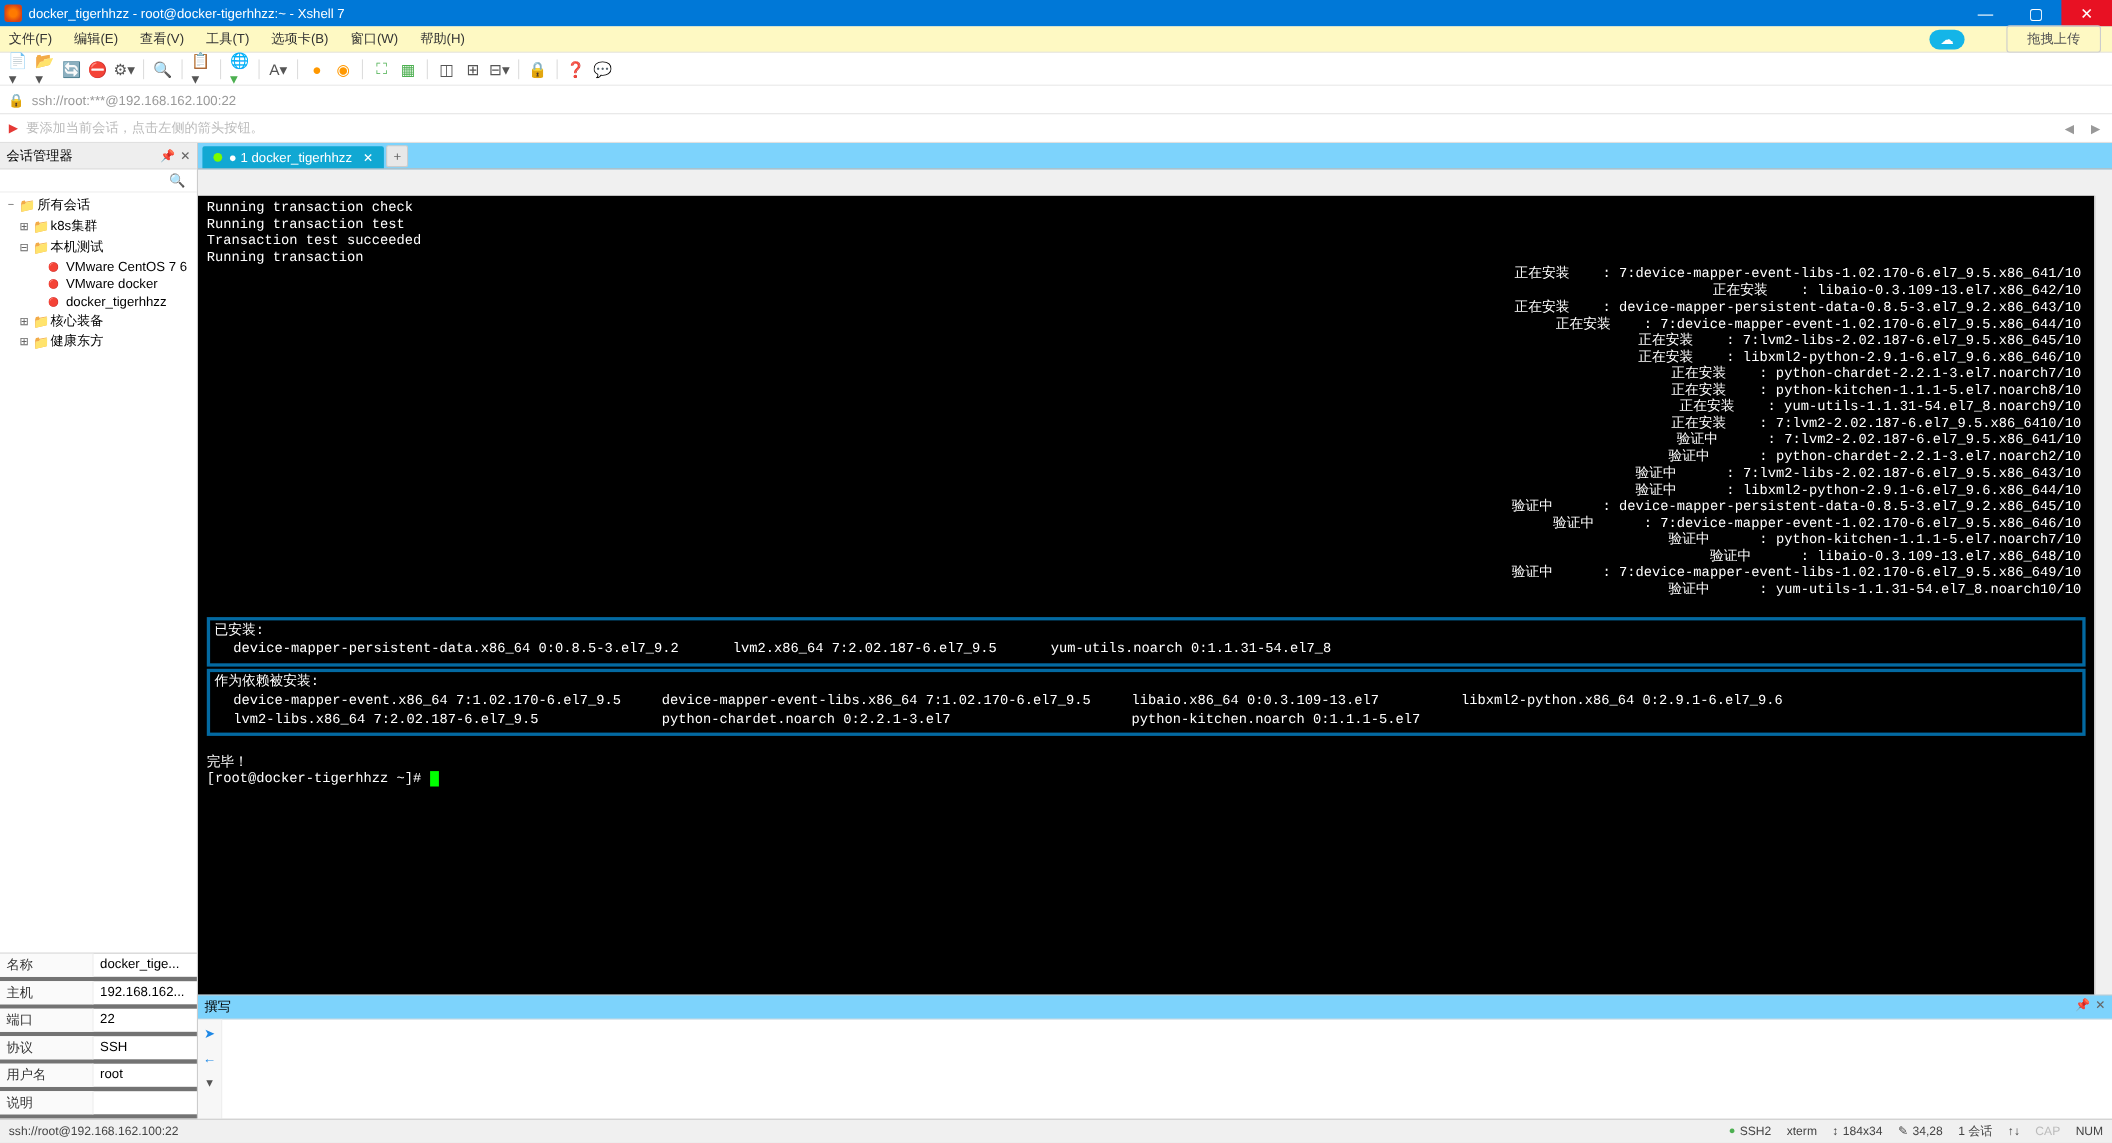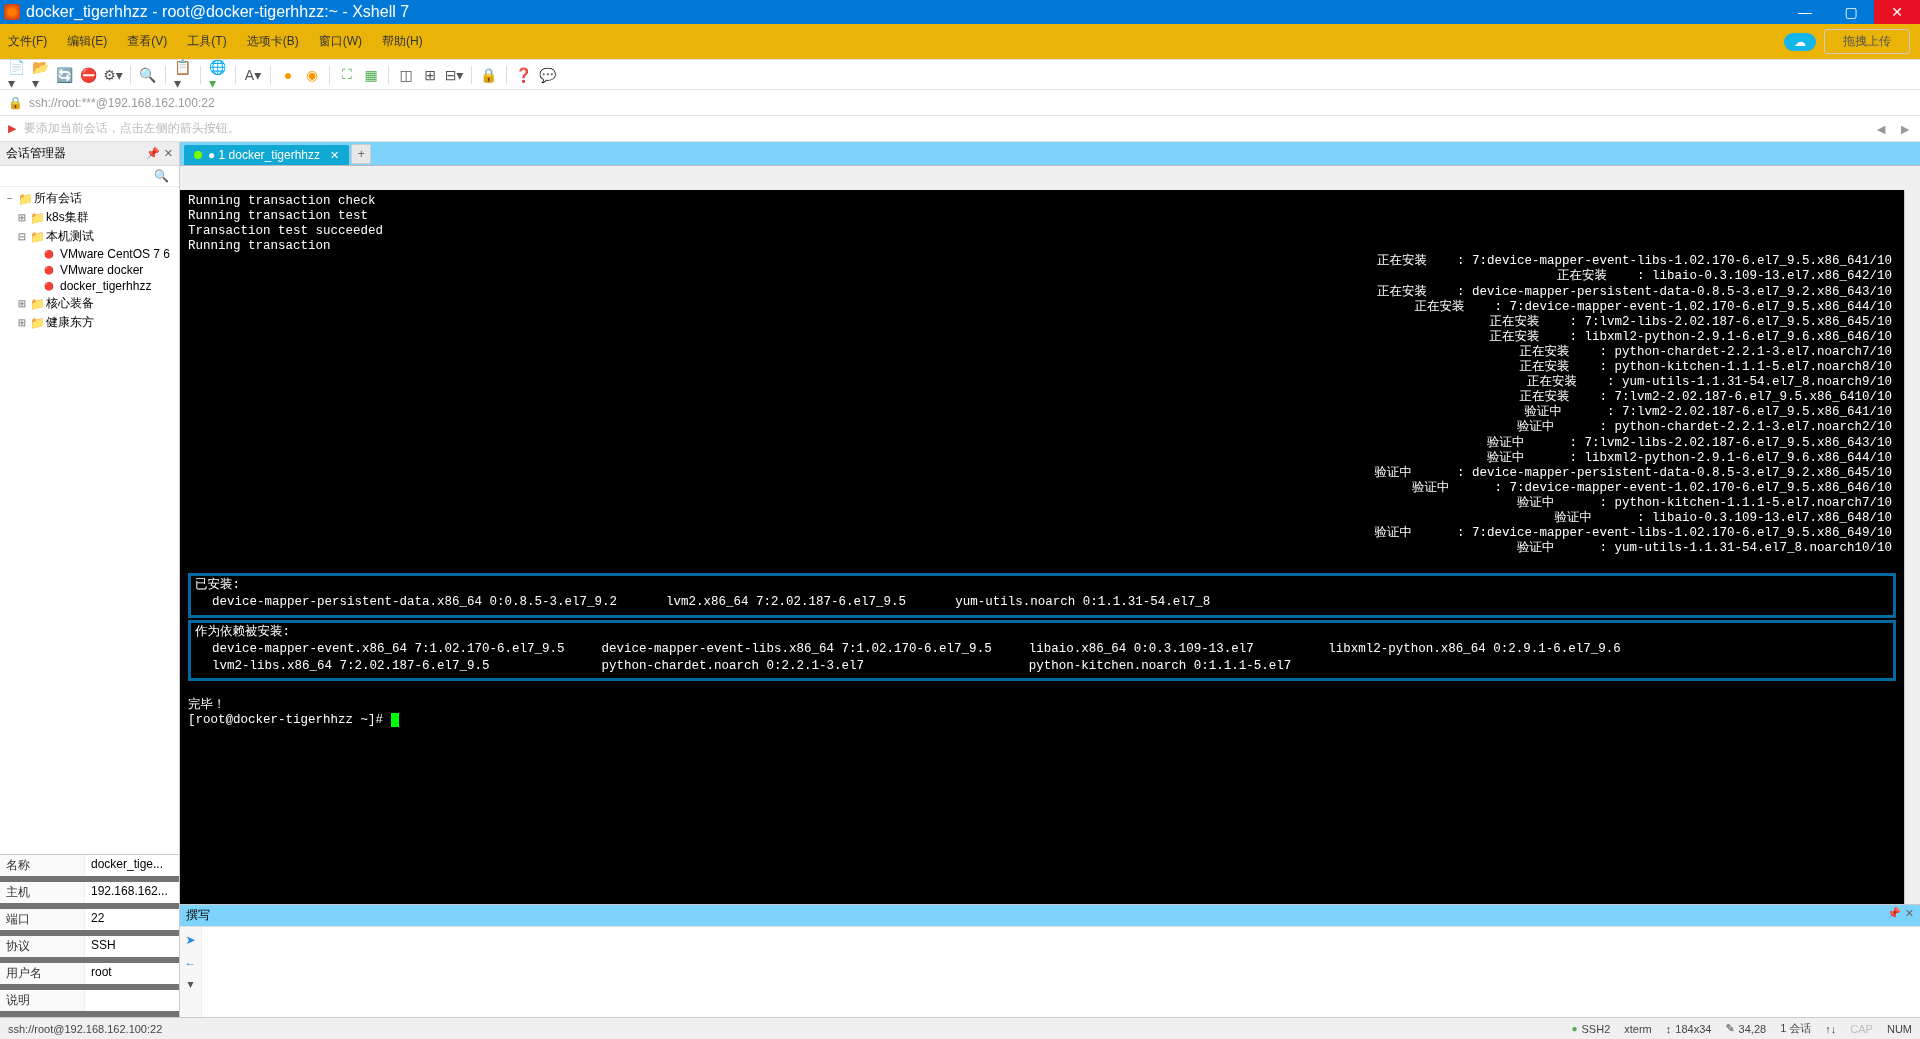--- a/index.html
+++ b/index.html
@@ -1,29 +1,29 @@
 <!DOCTYPE html>
 <html><head>
 <meta charset="utf-8">
 <style>
 * { margin: 0; padding: 0; box-sizing: border-box; }
 body { font-family: "Microsoft YaHei", "Segoe UI", Tahoma, sans-serif; font-size: 12px; background: #f0f0f0; overflow: hidden; width: 1920px; height: 1039px; display: flex; flex-direction: column; }
 .titlebar { background: #0078d7; color: #fff; height: 24px; display: flex; align-items: center; justify-content: space-between; }
 .titlebar-left { display: flex; align-items: center; padding-left: 4px; gap: 6px; }
 .titlebar-icon { width: 16px; height: 16px; background: radial-gradient(circle, #ff7a00 30%, #d84315 70%); border-radius: 3px; }
-.titlebar-title { font-size: 16px; text-align: center; }
+.titlebar-title { font-size: 12px; text-align: center; }
 .titlebar-btns { display: flex; }
 .titlebar-btn { width: 46px; height: 24px; display: flex; align-items: center; justify-content: center; color: #fff; font-size: 14px; }
 .titlebar-btn.close { background: #e81123; }
-.menubar { background: #eab308; height: 36px; display: flex; align-items: center; padding: 0 4px; gap: 12px; border-bottom: 1px solid #e0e0e0; justify-content: space-between; }
+.menubar { background: #fef9c3; height: 24px; display: flex; align-items: center; padding: 0 4px; gap: 12px; border-bottom: 1px solid #e0e0e0; justify-content: space-between; }
 .menubar-left { display: flex; gap: 12px; align-items: center; }
 .menu-item { padding: 2px 4px; color: #333; }
 .menubar-right { display: flex; align-items: center; gap: 8px; padding-right: 6px; }
 .cloud-btn { background: #14b5e8; color: #fff; border-radius: 10px; padding: 2px 10px; font-size: 12px; display: flex; align-items: center; gap: 4px; }
-.upload-btn { border: 1px solid #ccc; padding: 3px 18px; border-radius: 3px; color: #555; }
+.upload-btn { border: 1px solid #ccc; padding: 3px 18px; border-radius: 3px; color: #555; margin-left: 30px; }
 .toolbar { background: #fff; height: 30px; display: flex; align-items: center; padding: 0 8px; gap: 6px; border-bottom: 1px solid #e5e5e5; }
 .tb-ico { width: 18px; height: 18px; display: flex; align-items: center; justify-content: center; color: #555; font-size: 14px; }
 .tb-sep { width: 1px; height: 18px; background: #ddd; margin: 0 2px; }
 .tb-green { color: #4caf50; }
 .tb-orange { color: #ff9800; }
 .tb-red { color: #e53935; }
 .tb-blue { color: #1e88e5; }
 .addressbar { background: #fff; height: 26px; display: flex; align-items: center; padding: 0 8px; color: #999; border-bottom: 1px solid #e0e0e0; gap: 6px; }
 .addressbar .lock { color: #f0a020; font-size: 12px; }
 .addbar { background: #fff; height: 26px; display: flex; align-items: center; padding: 0 8px; color: #bbb; border-bottom: 1px solid #e0e0e0; gap: 23px; justify-content: space-between; }
@@ -36,21 +36,21 @@
 .search-row { padding: 3px 4px; display: flex; align-items: center; justify-content: flex-end; border-bottom: 1px solid #eee; }
 .search-ico { color: #999; font-size: 12px; padding-right: 6px; }
 .tree { flex: 1; overflow: auto; padding: 2px 0; }
 .tree-item { display: flex; align-items: center; padding: 1px 4px; gap: 2px; white-space: nowrap; }
 .tree-toggle { width: 12px; text-align: center; color: #666; font-size: 10px; }
 .folder-ico { color: #f0c14b; font-size: 12px; width: 14px; }
 .conn-ico { color: #e53935; font-size: 8px; width: 14px; }
 .tree-indent1 { padding-left: 16px; }
 .tree-indent2 { padding-left: 30px; }
 .props { border-top: 1px solid #ccc; }
-.prop-row { display: flex; border-bottom: 6px solid #737373; }
+.prop-row { display: flex; border-bottom: 4px solid #737373; }
 .prop-key { width: 85px; padding: 2px 6px; border-right: 1px solid #eee; color: #333; background: #fafafa; }
 .prop-val { flex: 1; padding: 2px 6px; overflow: hidden; text-overflow: ellipsis; white-space: nowrap; }
 .main { flex: 1; display: flex; flex-direction: column; min-width: 0; }
 .tabstrip { background: #7dd3fc; height: 24px; display: flex; align-items: flex-end; border-bottom: 1px solid #bbb; padding-left: 4px; gap: 2px; }
 .tab { background: #11a8d3; color: #fff; padding: 3px 10px; border-radius: 2px 2px 0 0; display: flex; align-items: center; gap: 6px; font-size: 12px; }
 .tab-dot { width: 8px; height: 8px; background: #7cfc00; border-radius: 50%; }
 .tab-close { font-size: 11px; margin-left: 4px; }
 .tab-add { background: #e8e8e8; width: 20px; height: 20px; display: flex; align-items: center; justify-content: center; color: #666; border: 1px solid #ccc; border-radius: 2px; margin-bottom: 1px; }
 .terminal-wrap { flex: 1; display: flex; min-height: 0; position: relative; margin-top: 24px; }
 .terminal { flex: 1; background: #000; color: #fff; font-family: Consolas, "Courier New", monospace; font-size: 12.5px; line-height: 15.1px; padding: 4px 8px; overflow: hidden; white-space: pre; }

